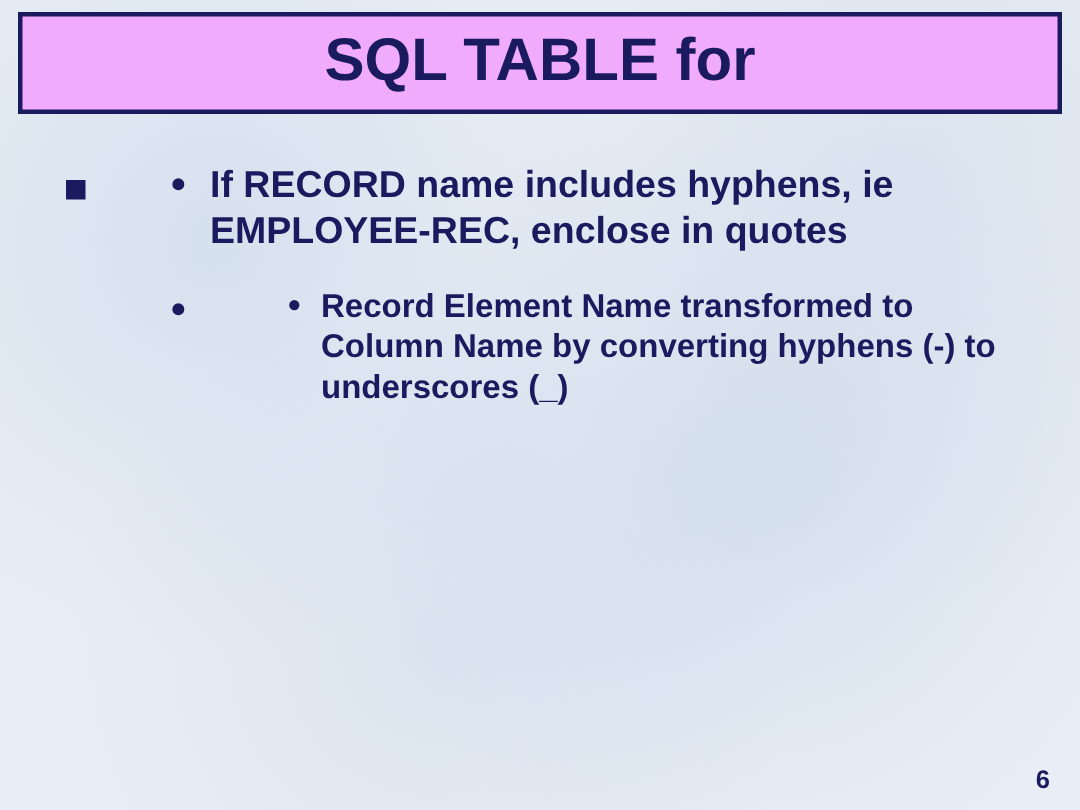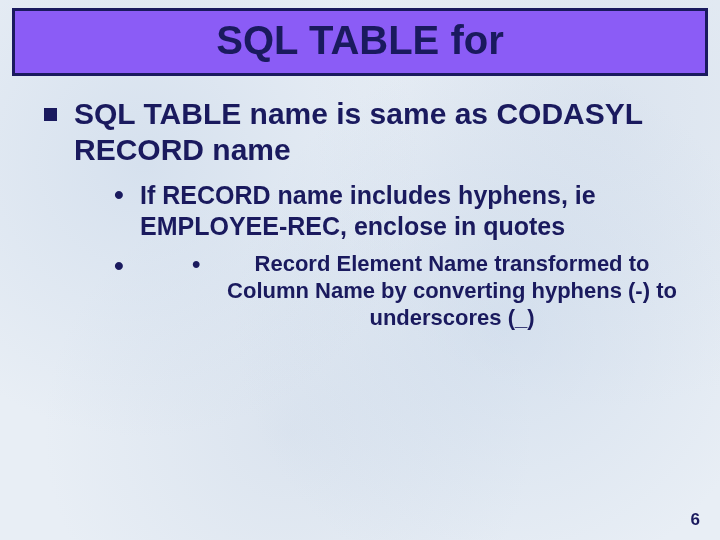--- a/index.html
+++ b/index.html
@@ -10,21 +10,21 @@
     background-image:
       radial-gradient(circle at 20% 30%, rgba(180,200,225,0.35) 0%, transparent 40%),
       radial-gradient(circle at 70% 60%, rgba(180,200,225,0.35) 0%, transparent 45%),
       radial-gradient(circle at 40% 80%, rgba(190,205,225,0.3) 0%, transparent 40%),
       radial-gradient(circle at 85% 20%, rgba(190,205,225,0.3) 0%, transparent 40%);
     position: relative;
   }
   .title-box {
     margin: 8px 12px 0 12px;
     border: 3px solid #1a1a5e;
-    background: #8b5cf6;
+    background: #f0abfc;
     text-align: center;
     padding: 6px 10px 10px 10px;
   }
   .title-box .title-line {
     font-size: 40px;
     font-weight: bold;
     color: #1a1a5e;
     line-height: 1.15;
     font-family: Arial, Helvetica, sans-serif;
   }
@@ -70,22 +70,21 @@
     content: "•";
     position: absolute;
     left: 0;
     top: -2px;
     font-size: 28px;
     color: #1a1a5e;
   }
   ul.level3 {
     list-style: none;
     padding-left: 52px;
-    margin-top: 10px;
-    text-align: center;
+    margin-top: 22px;
   }
   ul.level3 > li {
     position: relative;
     padding-left: 22px;
     font-size: 22px;
     font-weight: bold;
     line-height: 1.22;
   }
   ul.level3 > li::before {
     content: "•";
@@ -107,21 +106,20 @@
 </head>
 <body>
 
 <div class="title-box">
   <div class="title-line">SQL TABLE for</div>
 </div>
 
 <div class="content">
   <ul class="level1">
     <li>
-      <span>SQL TABLE name is same as CODASYL RECORD name</span>
       <ul class="level2">
         <li>
           <span>If RECORD name includes hyphens, ie EMPLOYEE-REC, enclose in quotes</span>
         </li>
         <li>
           <ul class="level3">
             <li>
               <span>Record Element Name transformed to Column Name by converting hyphens (-) to underscores (_)</span>
             </li>
           </ul>

